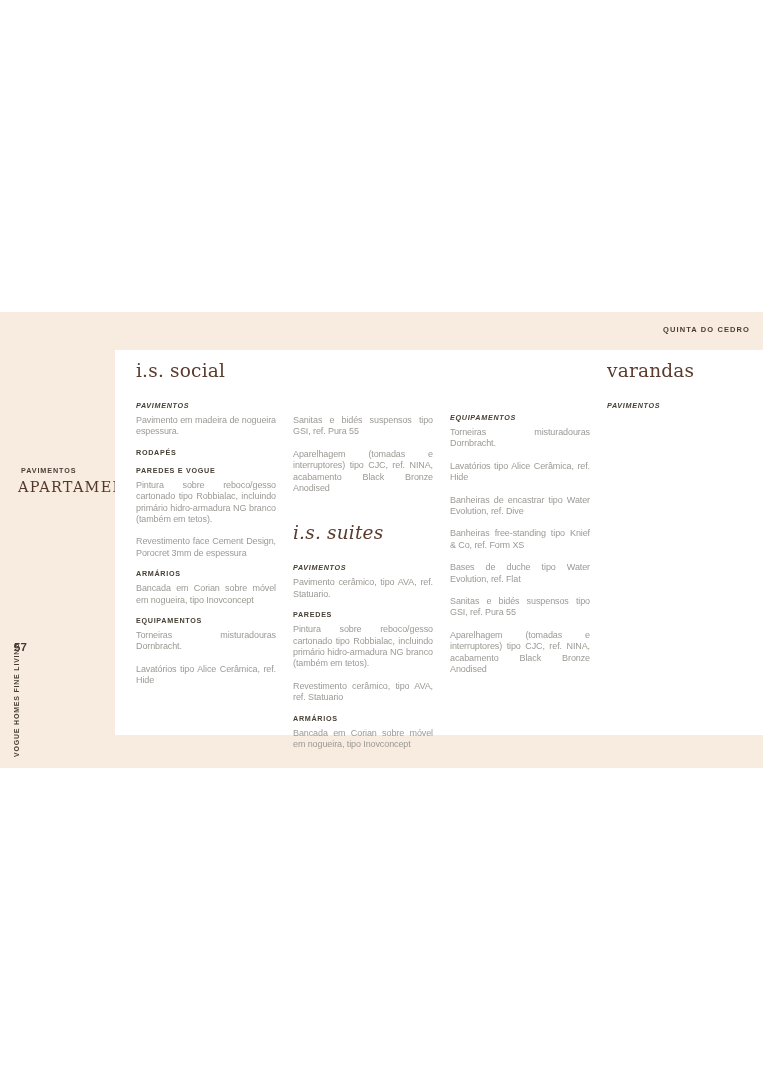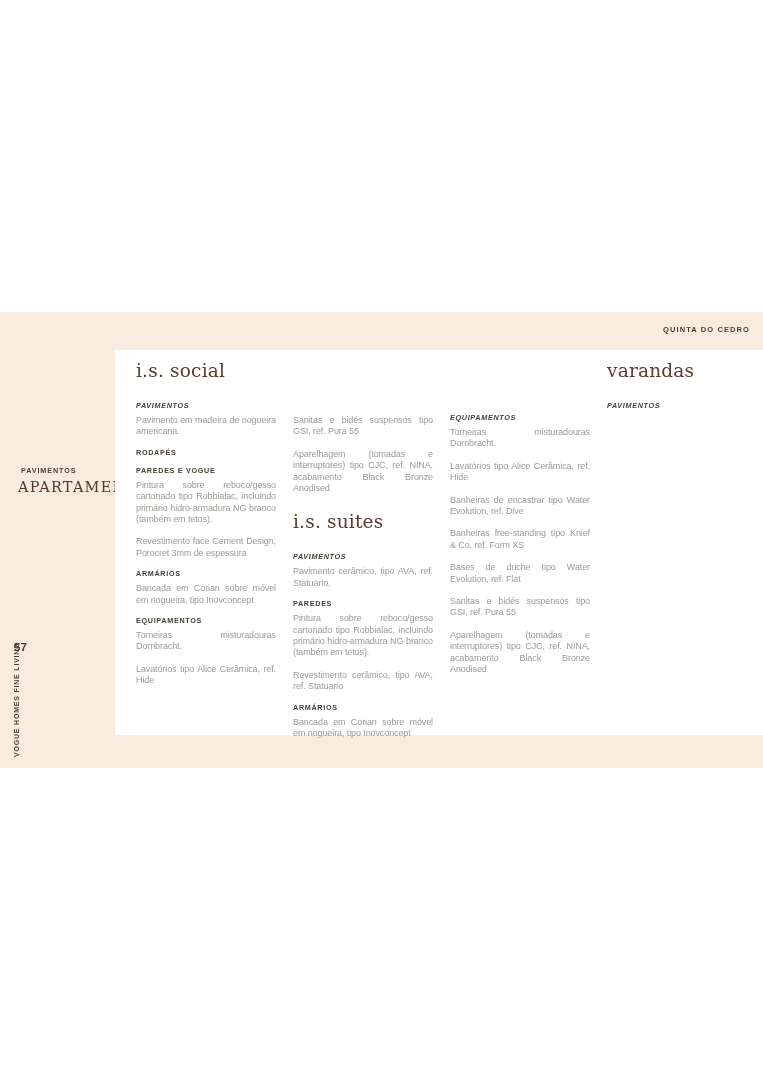--- a/index.html
+++ b/index.html
@@ -84,21 +84,21 @@
   .col-3 { left:492px; }
 
   .heading {
     font-family:"DejaVu Serif", serif;
     font-size:18.5px;
     line-height:20px;
     letter-spacing:0.2px;
     color:#5a3b2c;
     margin-bottom:21px;
   }
-  .heading:not(:first-child) { margin-top:18px; }
+  .heading:not(:first-child) { margin-top:29px;font-style:italic; }
 
   .label {
     font-size:7.2px;
     font-weight:bold;
     letter-spacing:0.7px;
     color:#474036;
     margin:10px 0 5px 0;
     line-height:8px;
   }
   .col > .label:first-child, .heading + .label { margin-top:8px;font-style:italic; }
@@ -124,21 +124,21 @@
   <div class="margin-large">APARTAMENTOS</div>
 
   <div class="page-number">57</div>
 
   <div class="brand-vertical">VOGUE HOMES FINE LIVING</div>
 
   <div class="card">
     <div class="col col-0">
         <div class="heading">i.s. social</div>
         <div class="label">PAVIMENTOS</div>
-        <div class="para">Pavimento em madeira de nogueira americana.</div>
+        <div class="para">Pavimento em madeira de nogueira espessura.</div>
         <div class="label">RODAPÉS</div>
         <div class="label">PAREDES E VOGUE</div>
         <div class="para">Pintura sobre reboco/gesso cartonado tipo Robbialac, incluindo primário hidro-armadura NG branco (também em tetos).</div>
         <div class="para">Revestimento face Cement Design, Porocret 3mm de espessura</div>
         <div class="label">ARMÁRIOS</div>
         <div class="para">Bancada em Corian sobre móvel em nogueira, tipo Inovconcept</div>
         <div class="label">EQUIPAMENTOS</div>
         <div class="para">Torneiras misturadouras Dornbracht.</div>
         <div class="para">Lavatórios tipo Alice Cerâmica, ref. Hide</div>
       </div>

